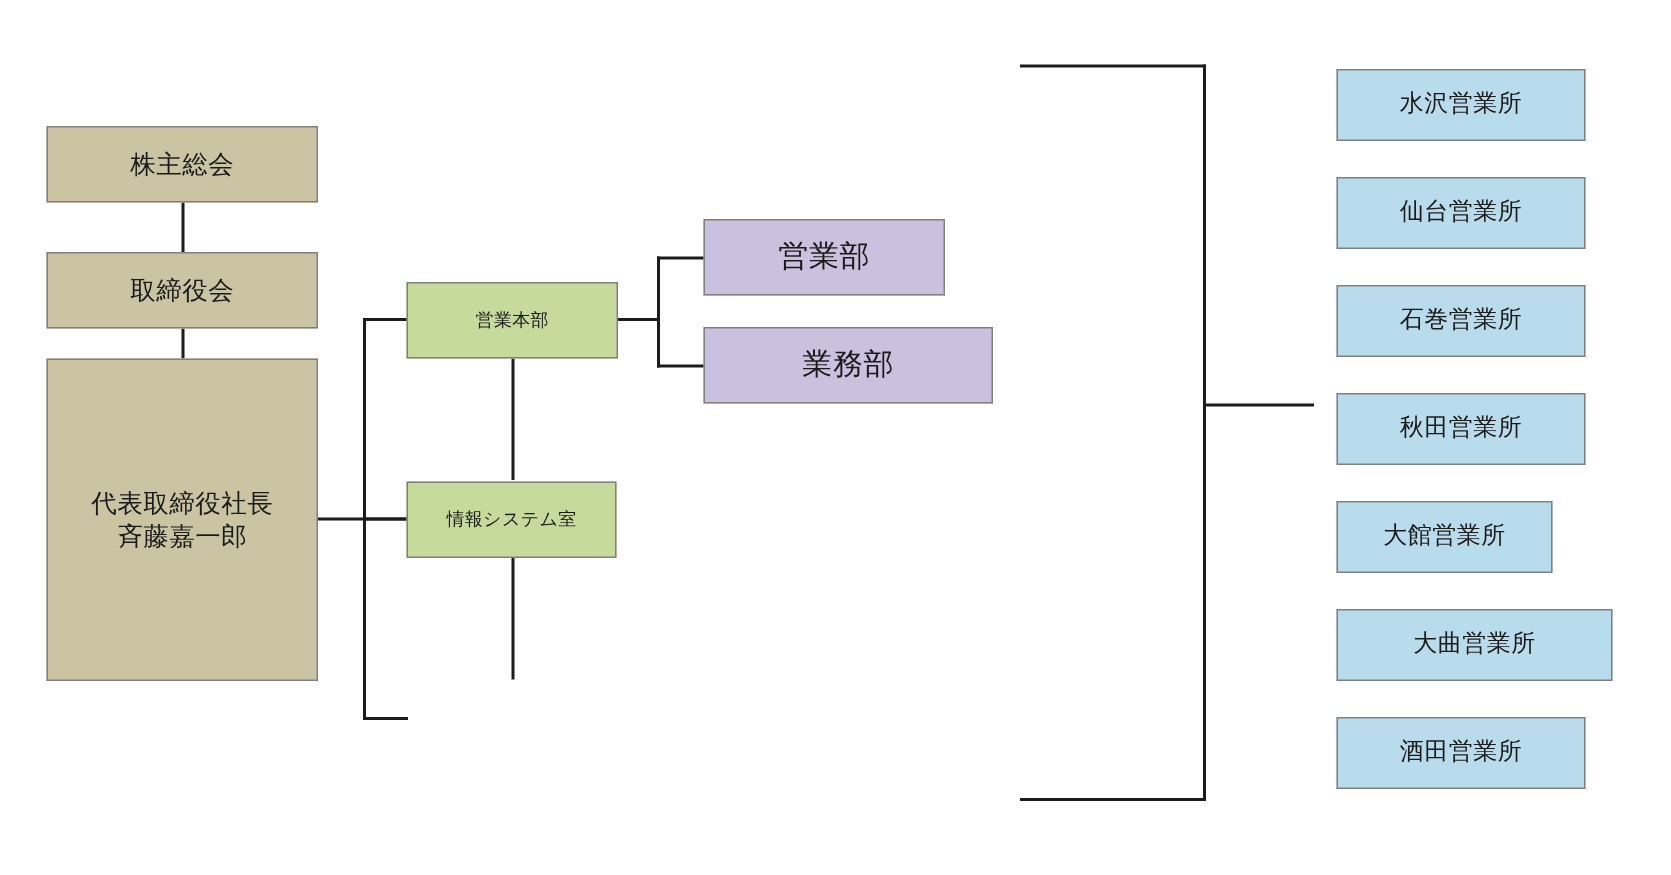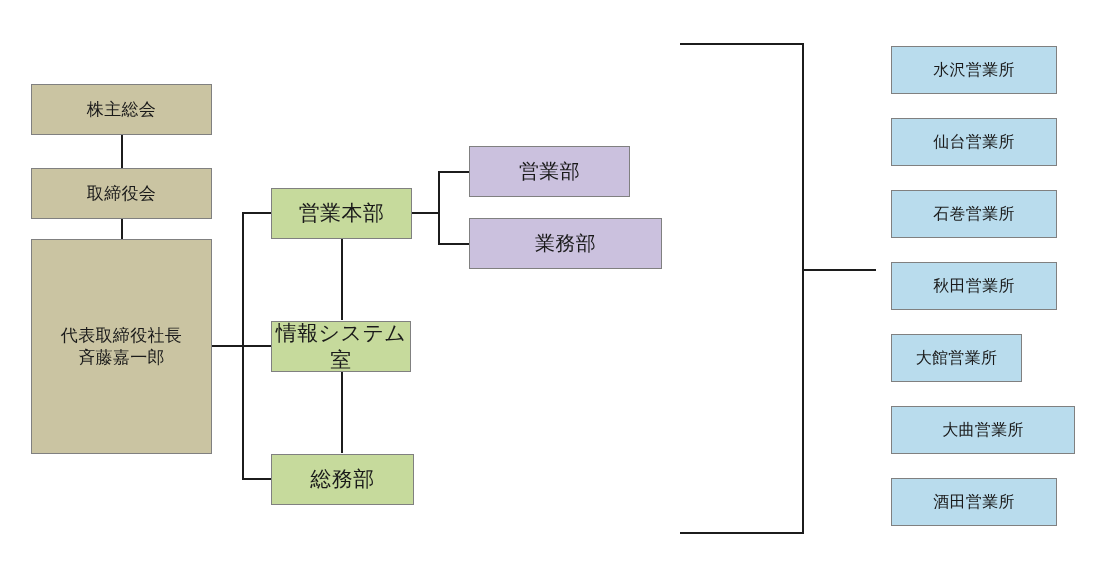--- a/index.html
+++ b/index.html
@@ -30,21 +30,21 @@
     line-height: 1.28;
     letter-spacing: 0.02em;
     color: #1a1a1a;
     z-index: 3;
   }
   .node .node-label {
     display: block;
     white-space: pre-line;
   }
   .node-exec      { background: #cac4a2; font-size: 17px; }
-  .node-div       { background: #c6da9c; font-size: 21px; }
+  .node-div       { background: #c6da9c; font-size: 12px; }
   .node-dept      { background: #cbc1de; font-size: 20px; }
   .node-office    { background: #b9dced; font-size: 16px; }
 
   .connector {
     position: absolute;
     background: #1c1c1c;
     z-index: 1;
   }
   .connector.h { height: 2px; }
   .connector.v { width: 2px; }
@@ -95,23 +95,20 @@
   </div>
 
   <div class="node node-div" style="left:271px; top:188px; width:141px; height:51px;">
     <span class="node-label">営業本部</span>
   </div>
 
   <div class="node node-div" style="left:271px; top:321px; width:140px; height:51px;">
     <span class="node-label">情報システム室</span>
   </div>
 
-  <div class="node node-div" style="left:271px; top:454px; width:143px; height:51px;">
-    <span class="node-label">総務部</span>
-  </div>
 
   <div class="node node-dept" style="left:469px; top:146px; width:161px; height:51px;">
     <span class="node-label">営業部</span>
   </div>
 
   <div class="node node-dept" style="left:469px; top:218px; width:193px; height:51px;">
     <span class="node-label">業務部</span>
   </div>
 
   <div id="sales-office-column">
@@ -120,21 +117,21 @@
       </div>
       <div class="node node-office" style="left: 891px; top: 118px; width: 166px; height: 48px; text-align: right;">
         <span class="node-label">仙台営業所</span>
       </div>
       <div class="node node-office" style="left: 891px; top: 190px; width: 166px; height: 48px;">
         <span class="node-label">石巻営業所</span>
       </div>
       <div class="node node-office" style="left: 891px; top: 262px; width: 166px; height: 48px;">
         <span class="node-label">秋田営業所</span>
       </div>
-      <div class="node node-office" style="left: 891px; top: 334px; width: 131px; height: 48px;">
+      <div class="node node-office" style="left: 891px; top: 334px; width: 144px; height: 48px;">
         <span class="node-label">大館営業所</span>
       </div>
       <div class="node node-office" style="left: 891px; top: 406px; width: 184px; height: 48px;">
         <span class="node-label">大曲営業所</span>
       </div>
       <div class="node node-office" style="left: 891px; top: 478px; width: 166px; height: 48px;">
         <span class="node-label">酒田営業所</span>
       </div>
     </div>
 

